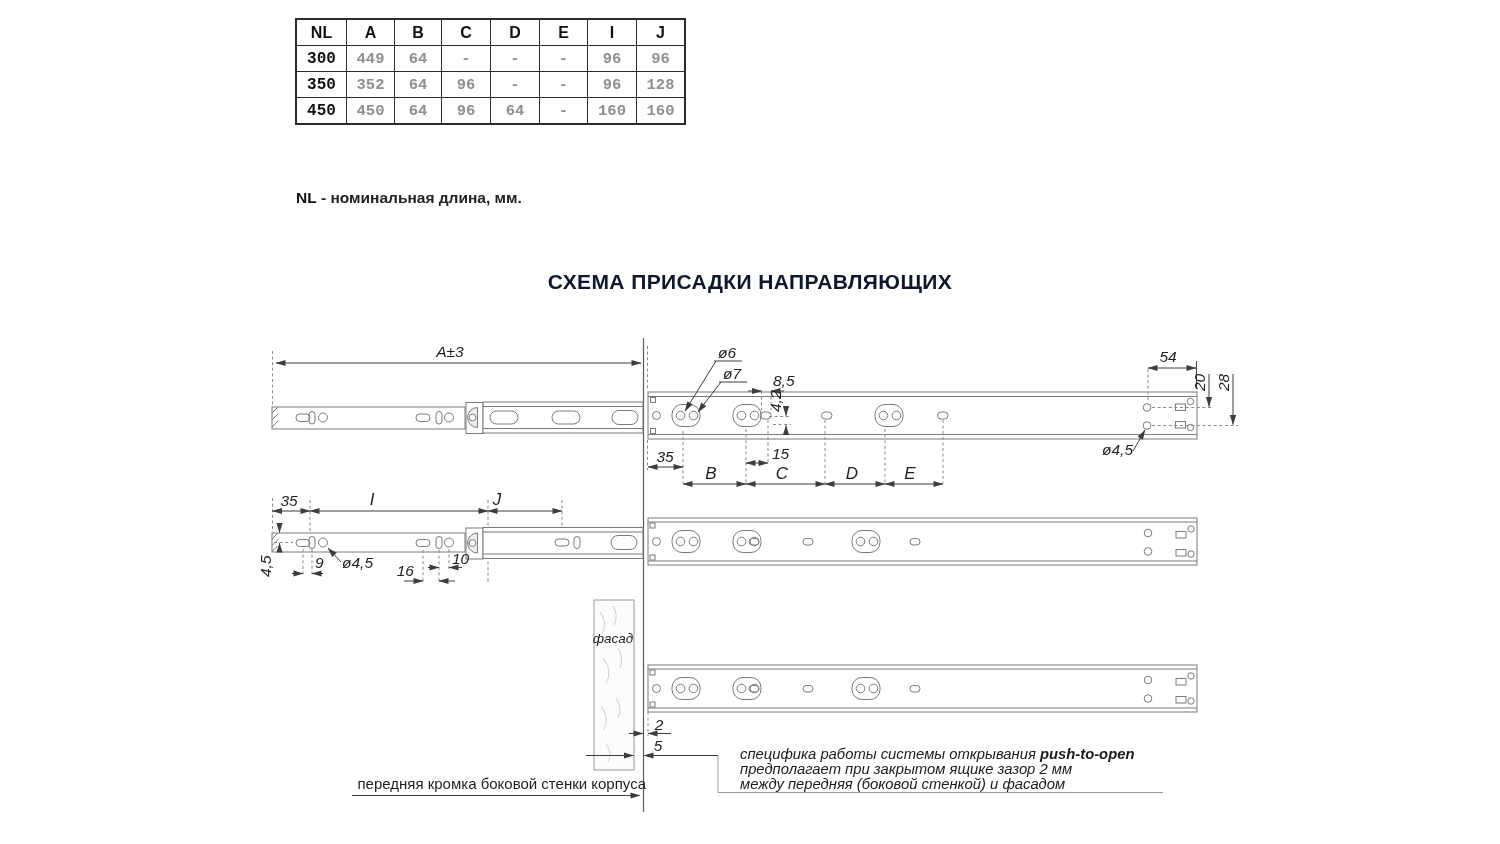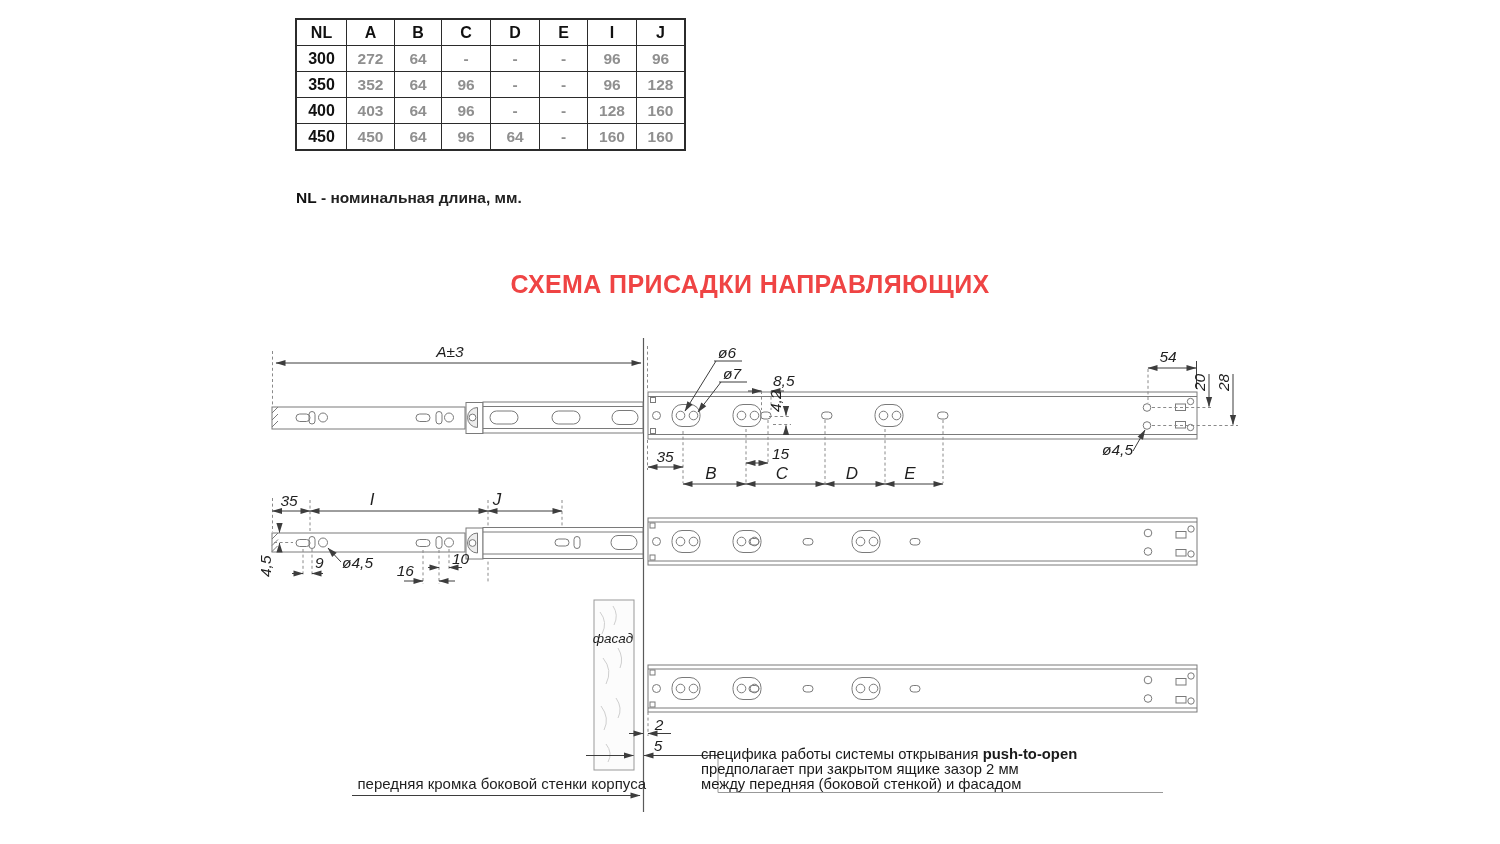--- a/index.html
+++ b/index.html
@@ -5,26 +5,26 @@
   html,body{margin:0;padding:0;background:#fff;}
   body{font-family:"Liberation Sans",sans-serif;}
   #page{position:relative;width:1500px;height:844px;background:#fff;overflow:hidden;padding-left:17px;}
   .abs{position:absolute;}
 
   
   table.spec{border-collapse:collapse;border:2px solid #2b2b2b;table-layout:fixed;}
   table.spec td,table.spec th{border:1px solid #2b2b2b;text-align:center;vertical-align:middle;
     height:25px;padding:0;font-weight:bold;}
   table.spec th{font-size:16px;color:#111;}
-  table.spec td{font-size:15.5px;color:#8f8f8f;}
+  table.spec td{font-size:15.5px;color:#8f8f8f;font-family:Liberation Mono, monospace;}
   table.spec td.nl{color:#111;font-size:16px;}
 
   .note{font-size:15.5px;color:#222;font-weight:bold;}
   .note b{color:#111;}
-  .title{width:1500px;text-align:center;font-size:25px;font-weight:bold;color:#ef4444;letter-spacing:.4px;}
+  .title{width:1500px;text-align:center;font-size:21px;font-weight:bold;color:#0f172a;letter-spacing:.4px;}
 
   
   svg text{font-family:"Liberation Sans",sans-serif;font-style:italic;font-size:15.5px;fill:#1f1f1f;}
   svg text.seg{font-size:17px;}
   svg text.small{font-size:13.5px;}
   svg text.plain{font-style:normal;font-size:15px;}
   .rail{stroke:#7a7a7a;fill:#fff;stroke-width:1;}
   .railthin{stroke:#7a7a7a;fill:none;stroke-width:1;}
   .dim{stroke:#3d3d3d;fill:none;stroke-width:1;}
   .dot{stroke:#8a8a8a;fill:none;stroke-width:1;stroke-dasharray:3 2.6;}
@@ -45,47 +45,37 @@
       <th style="width:47px">A</th>
       <th style="width:46px">B</th>
       <th style="width:48px">C</th>
       <th style="width:48px">D</th>
       <th style="width:47px">E</th>
       <th style="width:48px">I</th>
       <th style="width:47px">J</th>
     </tr>
     <tr>
       <td class="nl">300</td>
-      <td>272</td>
+      <td>449</td>
       <td>64</td>
       <td>-</td>
       <td>-</td>
       <td>-</td>
       <td>96</td>
       <td>96</td>
     </tr>
     <tr>
       <td class="nl">350</td>
       <td>352</td>
       <td>64</td>
       <td>96</td>
       <td>-</td>
       <td>-</td>
       <td>96</td>
       <td>128</td>
-    </tr>
-    <tr>
-      <td class="nl">400</td>
-      <td>403</td>
-      <td>64</td>
-      <td>96</td>
-      <td>-</td>
-      <td>-</td>
-      <td>128</td>
-      <td>160</td>
     </tr>
     <tr>
       <td class="nl">450</td>
       <td>450</td>
       <td>64</td>
       <td>96</td>
       <td>64</td>
       <td>-</td>
       <td>160</td>
       <td>160</td>
@@ -351,19 +341,19 @@
         <polyline points="718,755.5 718,792.5 1163,792.5" class="cal"></polyline>
       </g>
 
       <g>
         <line x1="352" y1="795.5" x2="640" y2="795.5" class="dim" marker-end="url(#arr)"></line>
         <text class="plain" x="646" y="789" text-anchor="end">передняя кромка боковой стенки корпуса</text>
       </g>
     </g>
   </svg>
 
-  <div class="pushnote abs" style="left:701px;top:747px;">
+  <div class="pushnote abs" style="left:740px;top:747px;font-style:italic;">
     <div><span>специфика работы системы открывания </span><b>push-to-open</b></div>
     <div>предполагает при закрытом ящике зазор 2 мм</div>
     <div>между передняя (боковой стенкой) и фасадом</div>
   </div>
 
 </div>
 
 </body></html>

